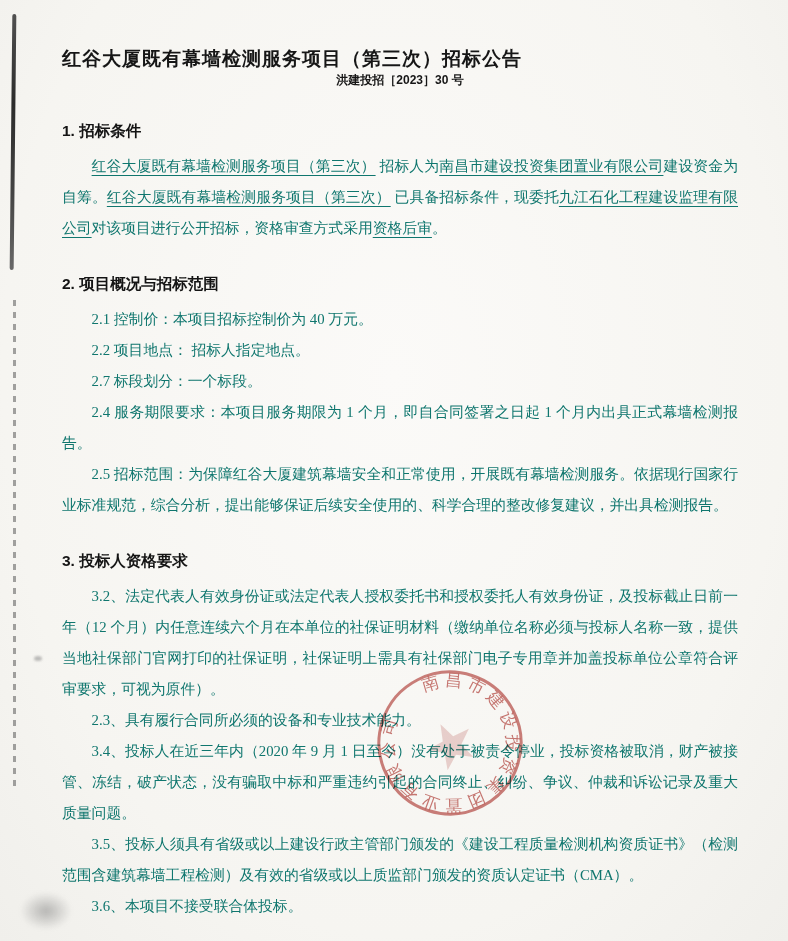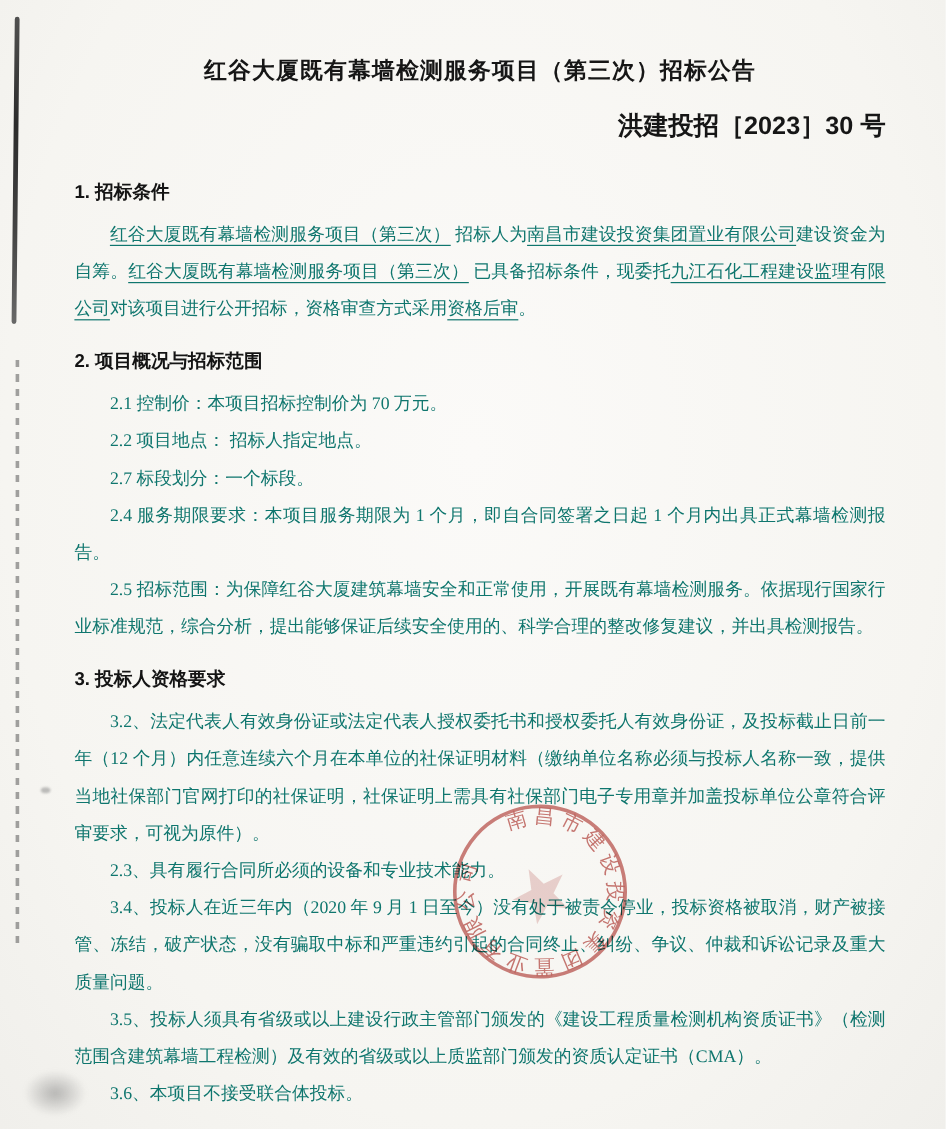--- a/index.html
+++ b/index.html
@@ -33,33 +33,33 @@
     left:20px;top:892px;width:52px;height:38px;
     background:radial-gradient(ellipse at center,rgba(110,110,110,.45),rgba(110,110,110,0) 70%);
     filter:blur(2px);
   }
   
   #content{
     position:absolute;left:62px;top:46px;width:676px;
   }
   .title{
     font-family:"Liberation Sans","DejaVu Sans",sans-serif;
-    font-size:19px;font-weight:700;text-align:center;letter-spacing:1px;
+    font-size:19px;font-weight:700;letter-spacing:1px;
     color:#161616;
   }
   .docnum{
     font-family:"Liberation Sans","DejaVu Sans",sans-serif;
-    font-size:21px;font-weight:700;text-align:right;margin-top:19px;
+    font-size:12px;font-weight:700;text-align:center;
     color:#161616;
   }
   #sections{margin-top:30px;}
   .sec-heading{
     font-family:"Liberation Sans","DejaVu Sans",sans-serif;
     font-size:15.5px;font-weight:700;color:#141414;
-    margin-top:16px;margin-bottom:8px;line-height:24px;
+    margin-top:28px;margin-bottom:8px;line-height:24px;
   }
   .section:first-child .sec-heading{margin-top:0;}
   .para{
     font-size:14.8px;line-height:31px;margin:0;
     text-indent:2em;text-align:justify;color:#0f766e;
   }
   .u{text-decoration:underline;text-underline-offset:4px;text-decoration-thickness:1px;}
   
   #stamp{
     position:absolute;left:369px;top:662px;width:162px;height:162px;
@@ -79,21 +79,21 @@
 <div id="content">
   <div class="title">红谷大厦既有幕墙检测服务项目（第三次）招标公告</div>
   <div class="docnum">洪建投招［2023］30 号</div>
   <div id="sections">
       <div class="section">
         <div class="sec-heading">1. 招标条件</div>
         <p class="para"><span class="u">红谷大厦既有幕墙检测服务项目（第三次）</span><span> 招标人为</span><span class="u">南昌市建设投资集团置业有限公司</span><span>建设资金为自筹。</span><span class="u">红谷大厦既有幕墙检测服务项目（第三次）</span><span> 已具备招标条件，现委托</span><span class="u">九江石化工程建设监理有限公司</span><span>对该项目进行公开招标，资格审查方式采用</span><span class="u">资格后审</span><span>。</span></p>
       </div>
       <div class="section">
         <div class="sec-heading">2. 项目概况与招标范围</div>
-        <p class="para"><span>2.1 控制价：本项目招标控制价为 70 万元。</span></p>
+        <p class="para"><span>2.1 控制价：本项目招标控制价为 40 万元。</span></p>
         <p class="para"><span>2.2 项目地点：  招标人指定地点。</span></p>
         <p class="para"><span>2.7 标段划分：一个标段。</span></p>
         <p class="para"><span>2.4 服务期限要求：本项目服务期限为 1 个月，即自合同签署之日起 1 个月内出具正式幕墙检测报告。</span></p>
         <p class="para"><span>2.5 招标范围：为保障红谷大厦建筑幕墙安全和正常使用，开展既有幕墙检测服务。依据现行国家行业标准规范，综合分析，提出能够保证后续安全使用的、科学合理的整改修复建议，并出具检测报告。</span></p>
       </div>
       <div class="section">
         <div class="sec-heading">3. 投标人资格要求</div>
         <p class="para"><span>3.2、法定代表人有效身份证或法定代表人授权委托书和授权委托人有效身份证，及投标截止日前一年（12 个月）内任意连续六个月在本单位的社保证明材料（缴纳单位名称必须与投标人名称一致，提供当地社保部门官网打印的社保证明，社保证明上需具有社保部门电子专用章并加盖投标单位公章符合评审要求，可视为原件）。</span></p>
         <p class="para"><span>2.3、具有履行合同所必须的设备和专业技术能力。</span></p>
         <p class="para"><span>3.4、投标人在近三年内（2020 年 9 月 1 日至今）没有处于被责令停业，投标资格被取消，财产被接管、冻结，破产状态，没有骗取中标和严重违约引起的合同终止、纠纷、争议、仲裁和诉讼记录及重大质量问题。</span></p>

